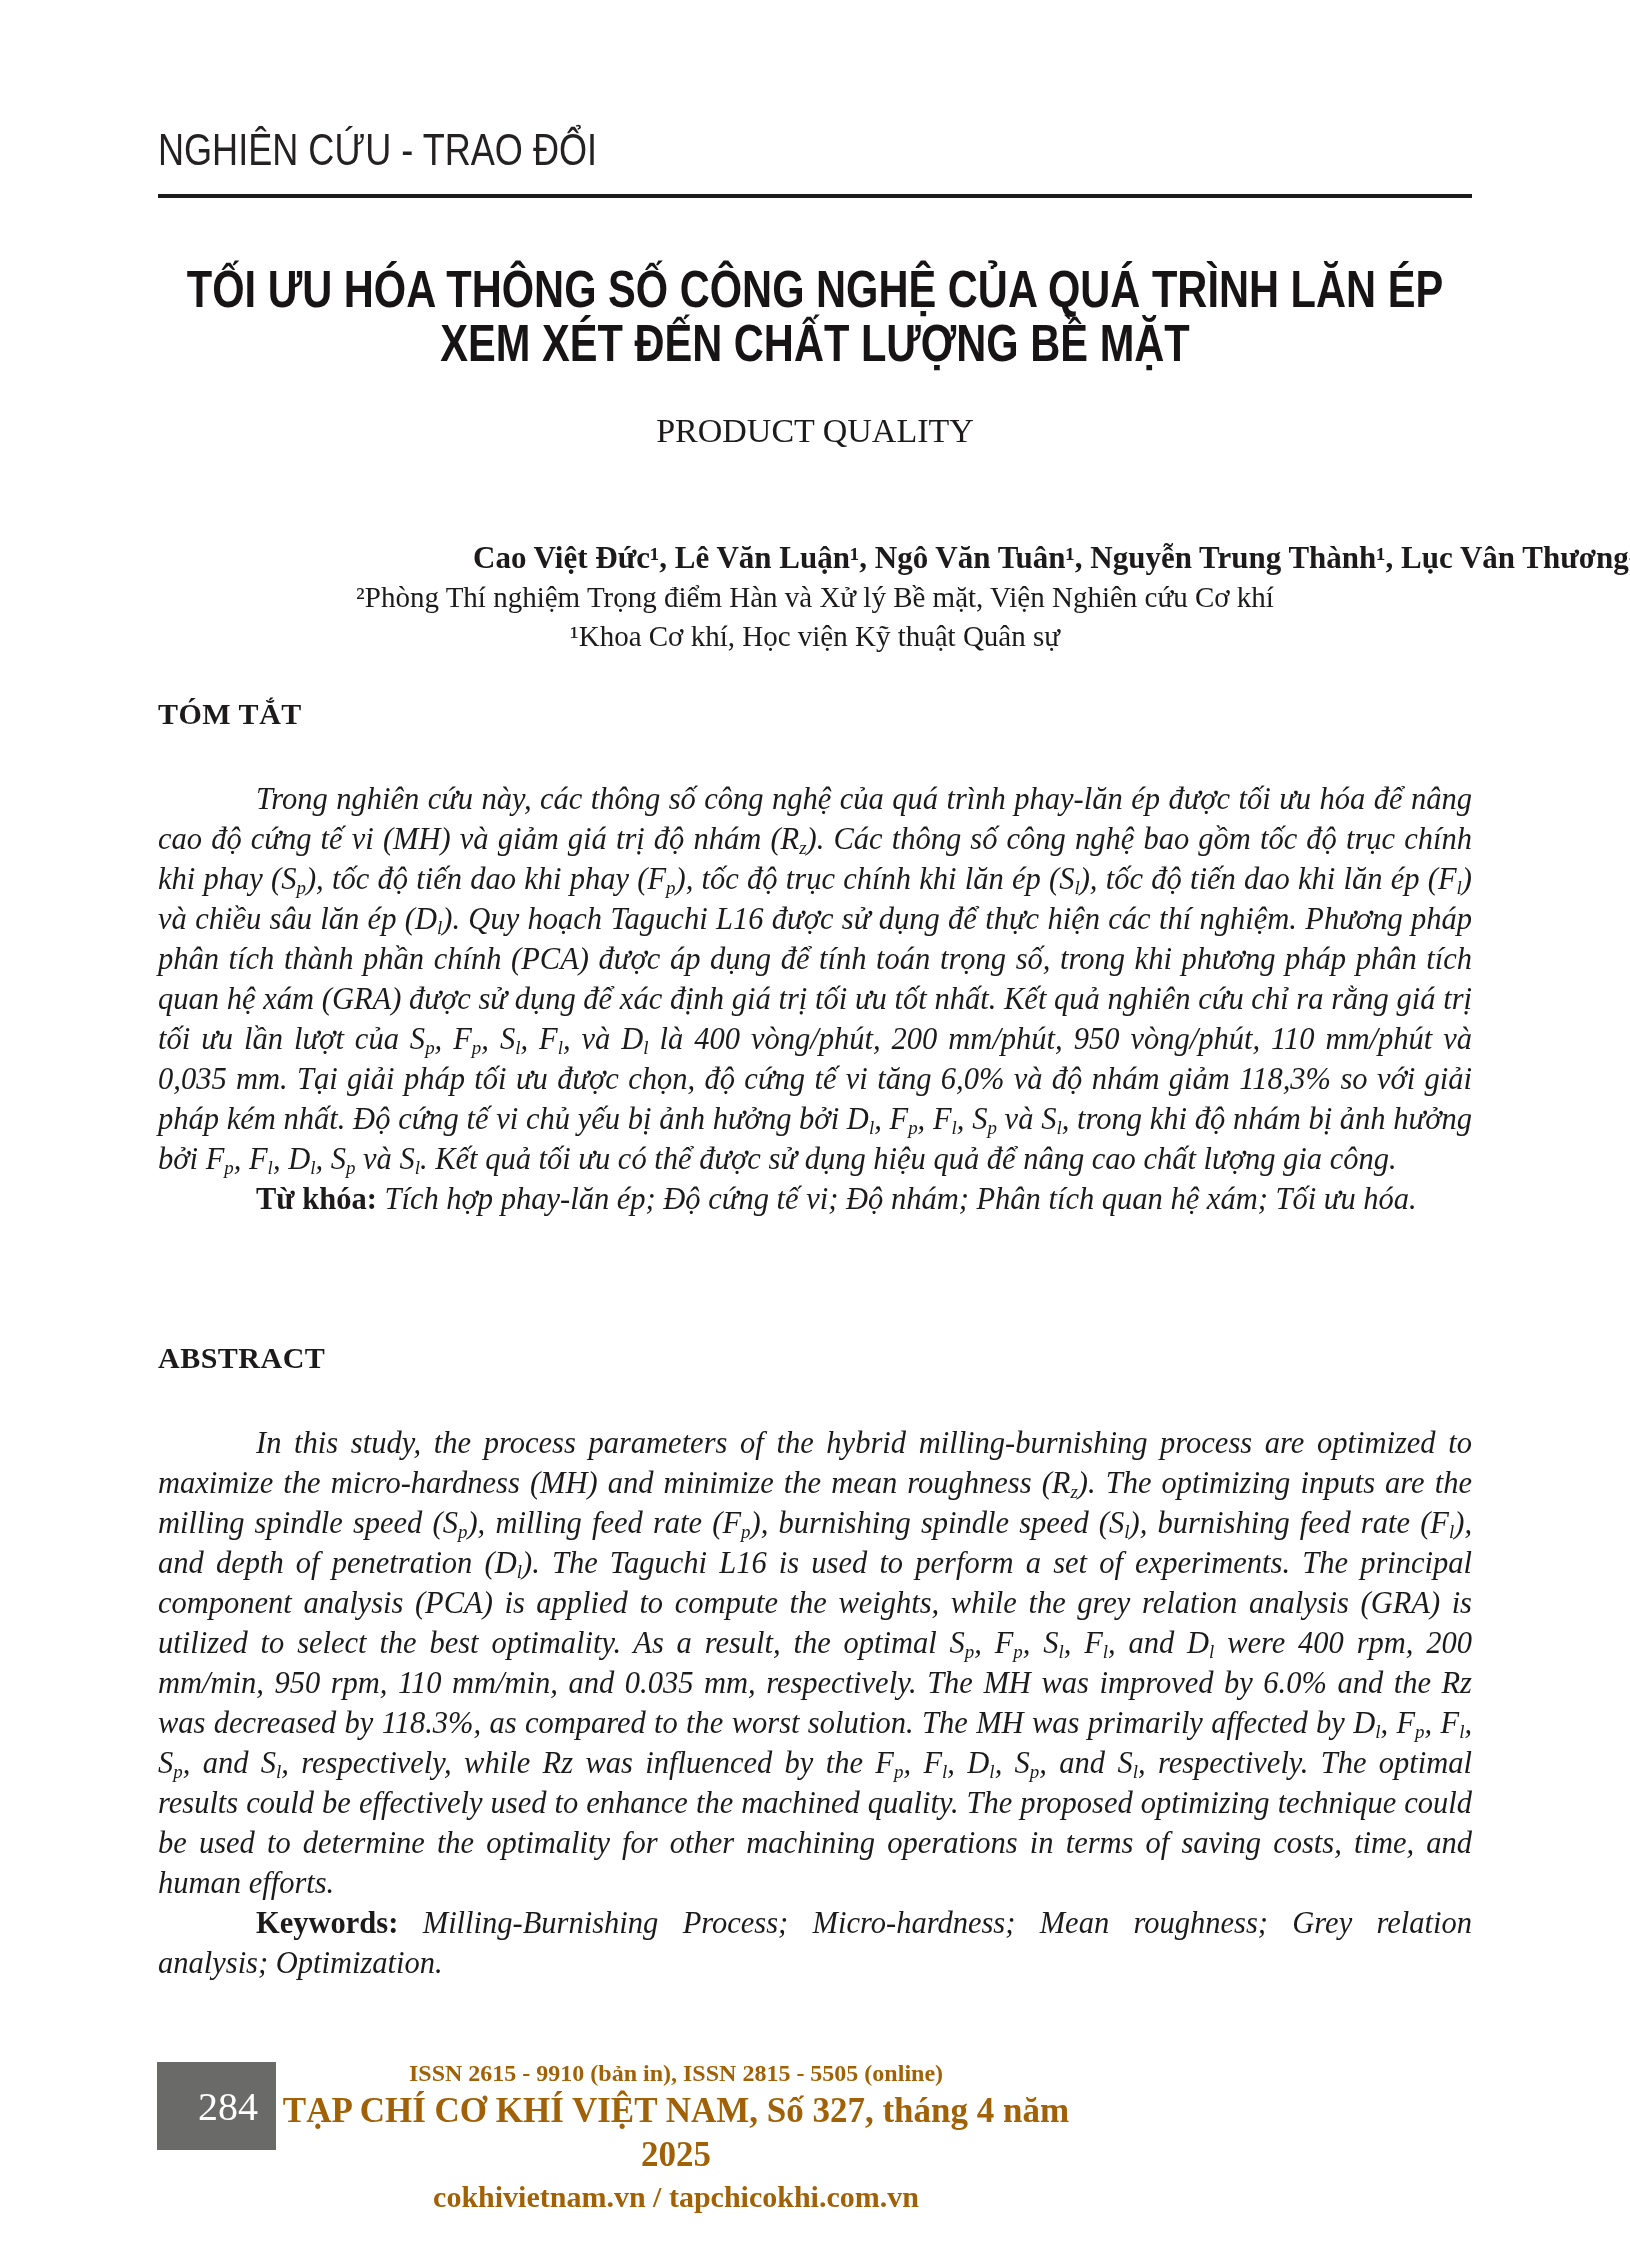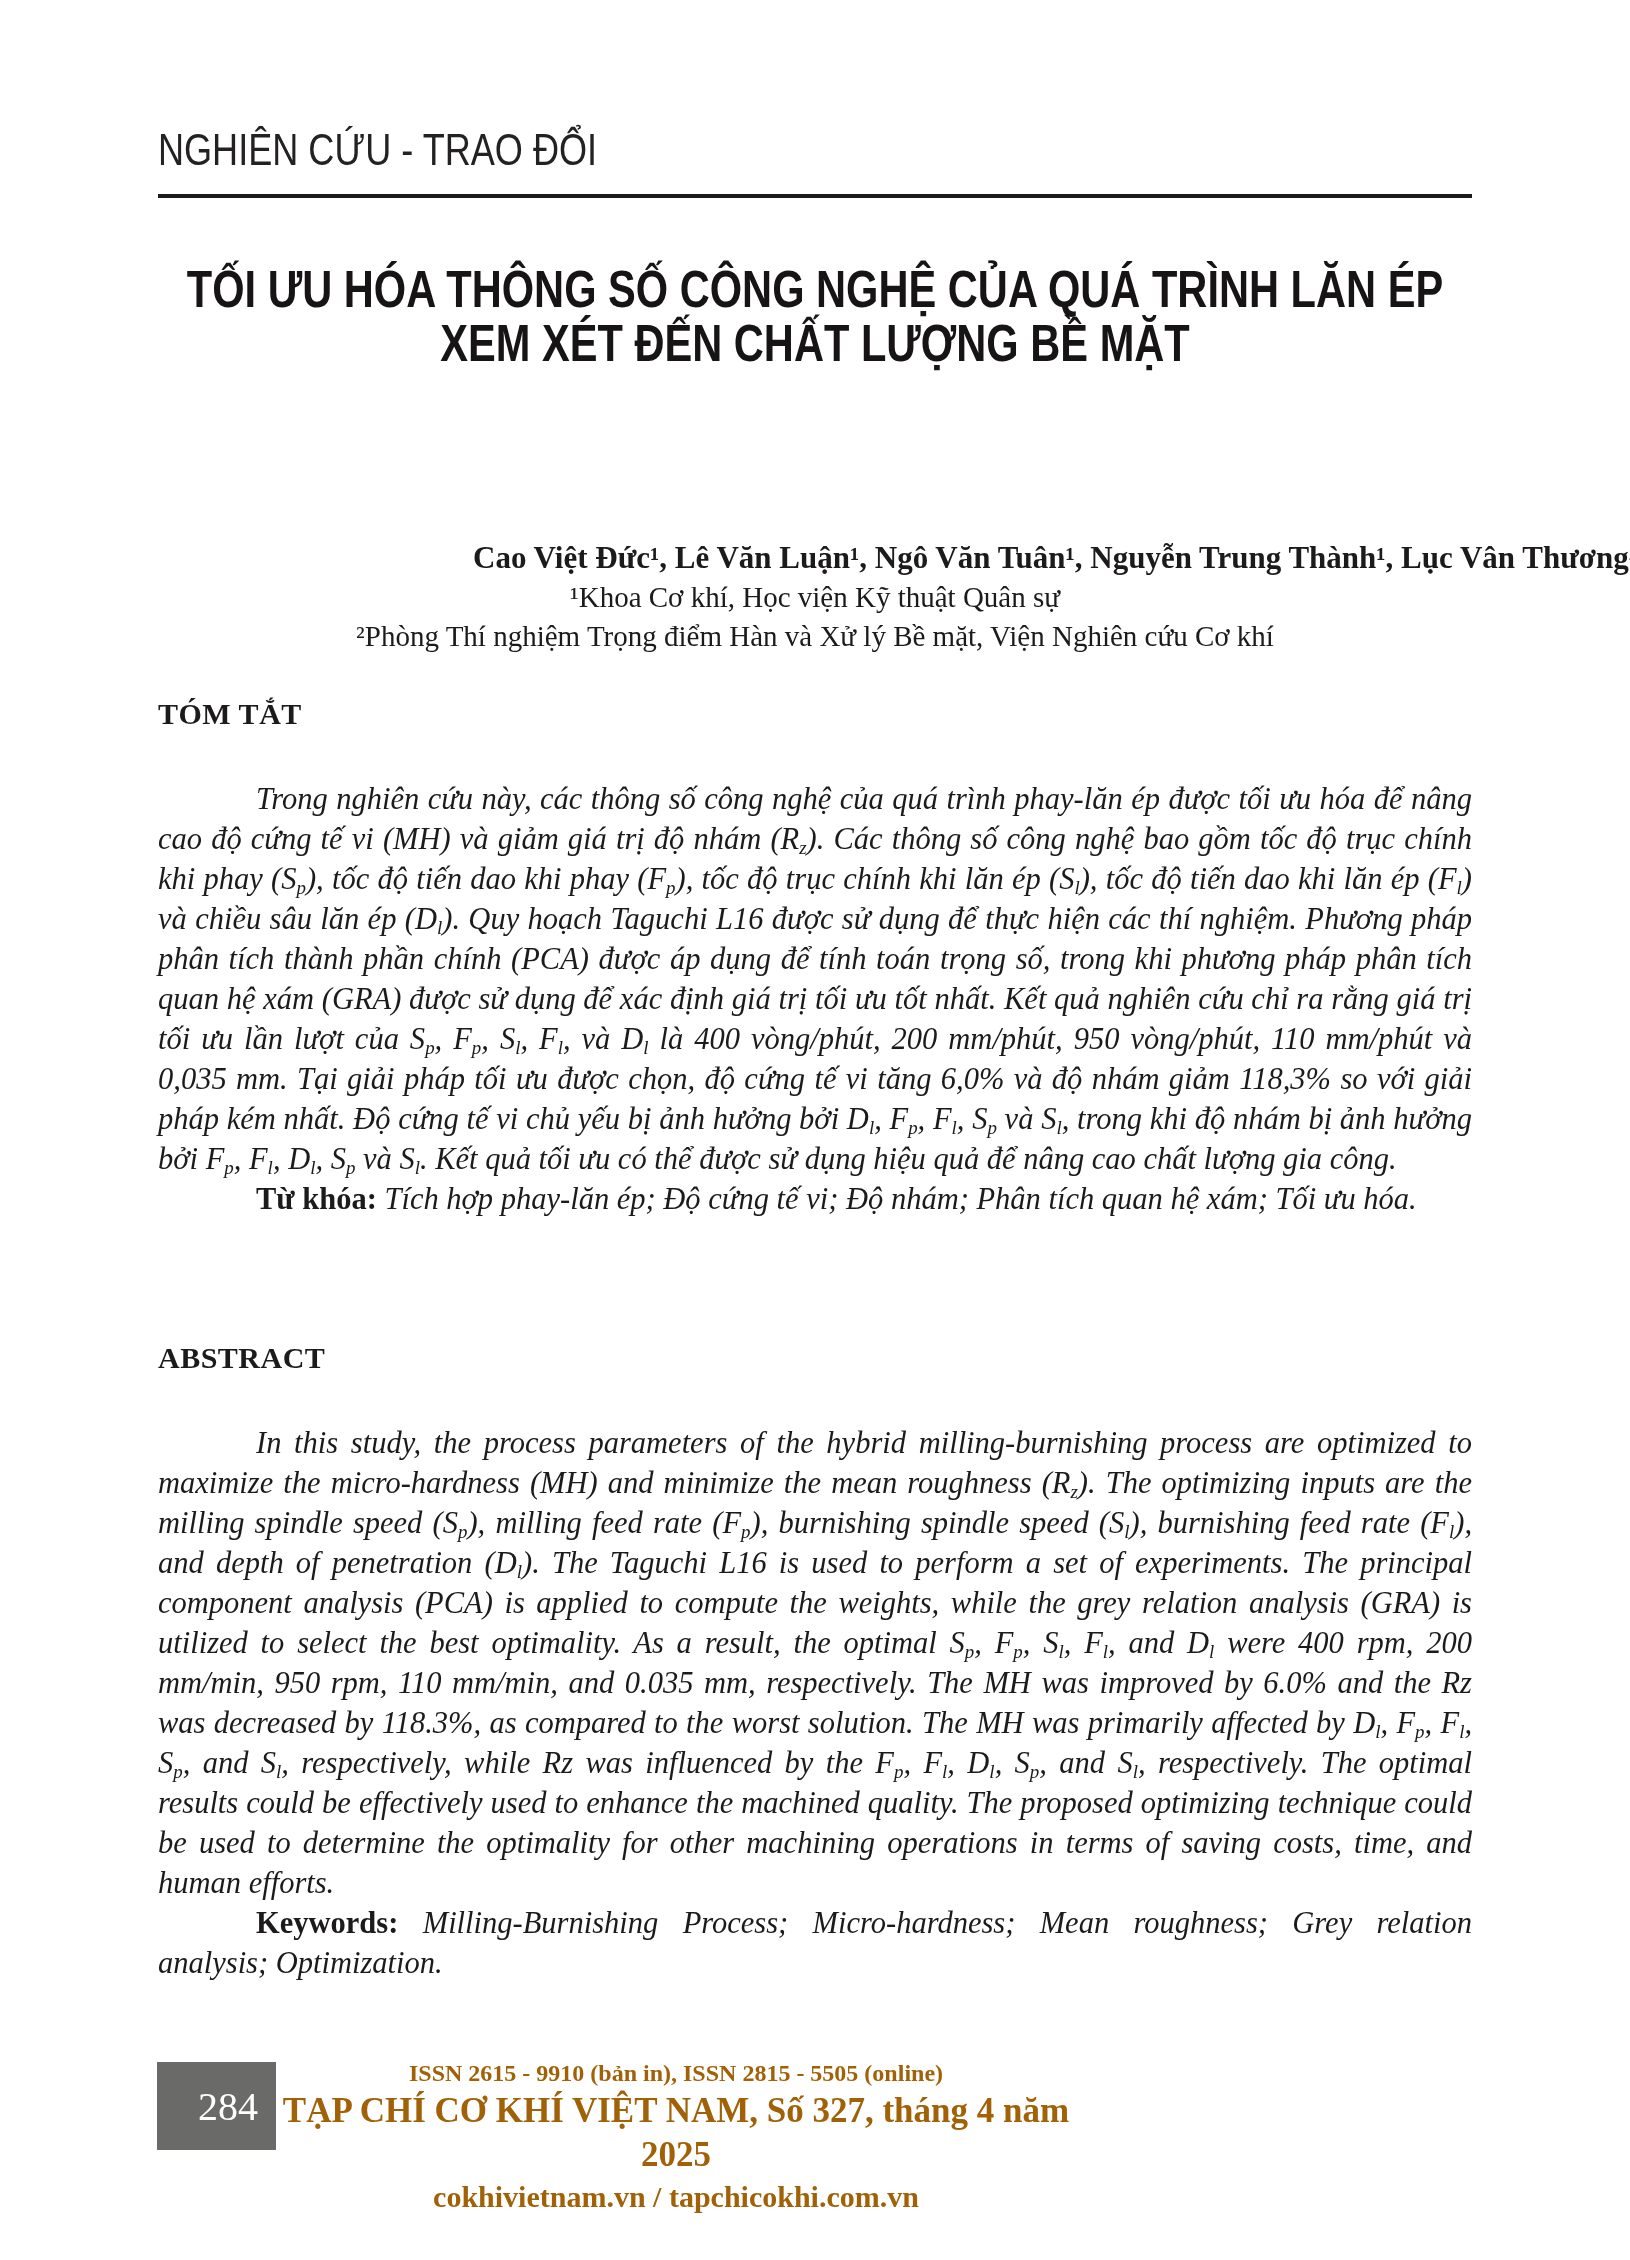--- a/index.html
+++ b/index.html
@@ -144,27 +144,28 @@
 
   <div class="section-header">NGHIÊN CỨU - TRAO ĐỔI</div>
   <div class="rule"></div>
 
   <div class="title-vi">
     <div>TỐI ƯU HÓA THÔNG SỐ CÔNG NGHỆ CỦA QUÁ TRÌNH LĂN ÉP</div>
     <div>XEM XÉT ĐẾN CHẤT LƯỢNG BỀ MẶT</div>
   </div>
 
   <div class="title-en">
+    <div>PRODUCT QUALITY</div>
   </div>
 
   <div class="authors">Cao Việt Đức¹, Lê Văn Luận¹, Ngô Văn Tuân¹, Nguyễn Trung Thành¹, Lục Vân Thương²</div>
 
   <div class="affiliations">
+    <div>²Phòng Thí nghiệm Trọng điểm Hàn và Xử lý Bề mặt, Viện Nghiên cứu Cơ khí</div>
     <div>¹Khoa Cơ khí, Học viện Kỹ thuật Quân sự</div>
-    <div>²Phòng Thí nghiệm Trọng điểm Hàn và Xử lý Bề mặt, Viện Nghiên cứu Cơ khí</div>
   </div>
 
   <div class="abs-heading vi">TÓM TẮT</div>
 
   <div class="abs-body vi">
     <p>Trong nghiên cứu này, các thông số công nghệ của quá trình phay-lăn ép được tối ưu hóa để nâng cao độ cứng tế vi (MH) và giảm giá trị độ nhám (R<sub>z</sub>). Các thông số công nghệ bao gồm tốc độ trục chính khi phay (S<sub>p</sub>), tốc độ tiến dao khi phay (F<sub>p</sub>), tốc độ trục chính khi lăn ép (S<sub>l</sub>), tốc độ tiến dao khi lăn ép (F<sub>l</sub>) và chiều sâu lăn ép (D<sub>l</sub>). Quy hoạch Taguchi L16 được sử dụng để thực hiện các thí nghiệm. Phương pháp phân tích thành phần chính (PCA) được áp dụng để tính toán trọng số, trong khi phương pháp phân tích quan hệ xám (GRA) được sử dụng để xác định giá trị tối ưu tốt nhất. Kết quả nghiên cứu chỉ ra rằng giá trị tối ưu lần lượt của S<sub>p</sub>, F<sub>p</sub>, S<sub>l</sub>, F<sub>l</sub>, và D<sub>l</sub> là 400 vòng/phút, 200 mm/phút, 950 vòng/phút, 110 mm/phút và 0,035 mm. Tại giải pháp tối ưu được chọn, độ cứng tế vi tăng 6,0% và độ nhám giảm 118,3% so với giải pháp kém nhất. Độ cứng tế vi chủ yếu bị ảnh hưởng bởi D<sub>l</sub>, F<sub>p</sub>, F<sub>l</sub>, S<sub>p</sub> và S<sub>l</sub>, trong khi độ nhám bị ảnh hưởng bởi F<sub>p</sub>, F<sub>l</sub>, D<sub>l</sub>, S<sub>p</sub> và S<sub>l</sub>. Kết quả tối ưu có thể được sử dụng hiệu quả để nâng cao chất lượng gia công.</p>
     <p><span class="kw-label">Từ khóa:</span> <span>Tích hợp phay-lăn ép; Độ cứng tế vi; Độ nhám; Phân tích quan hệ xám; Tối ưu hóa.</span></p>
   </div>
 
   <div class="abs-heading en">ABSTRACT</div>

